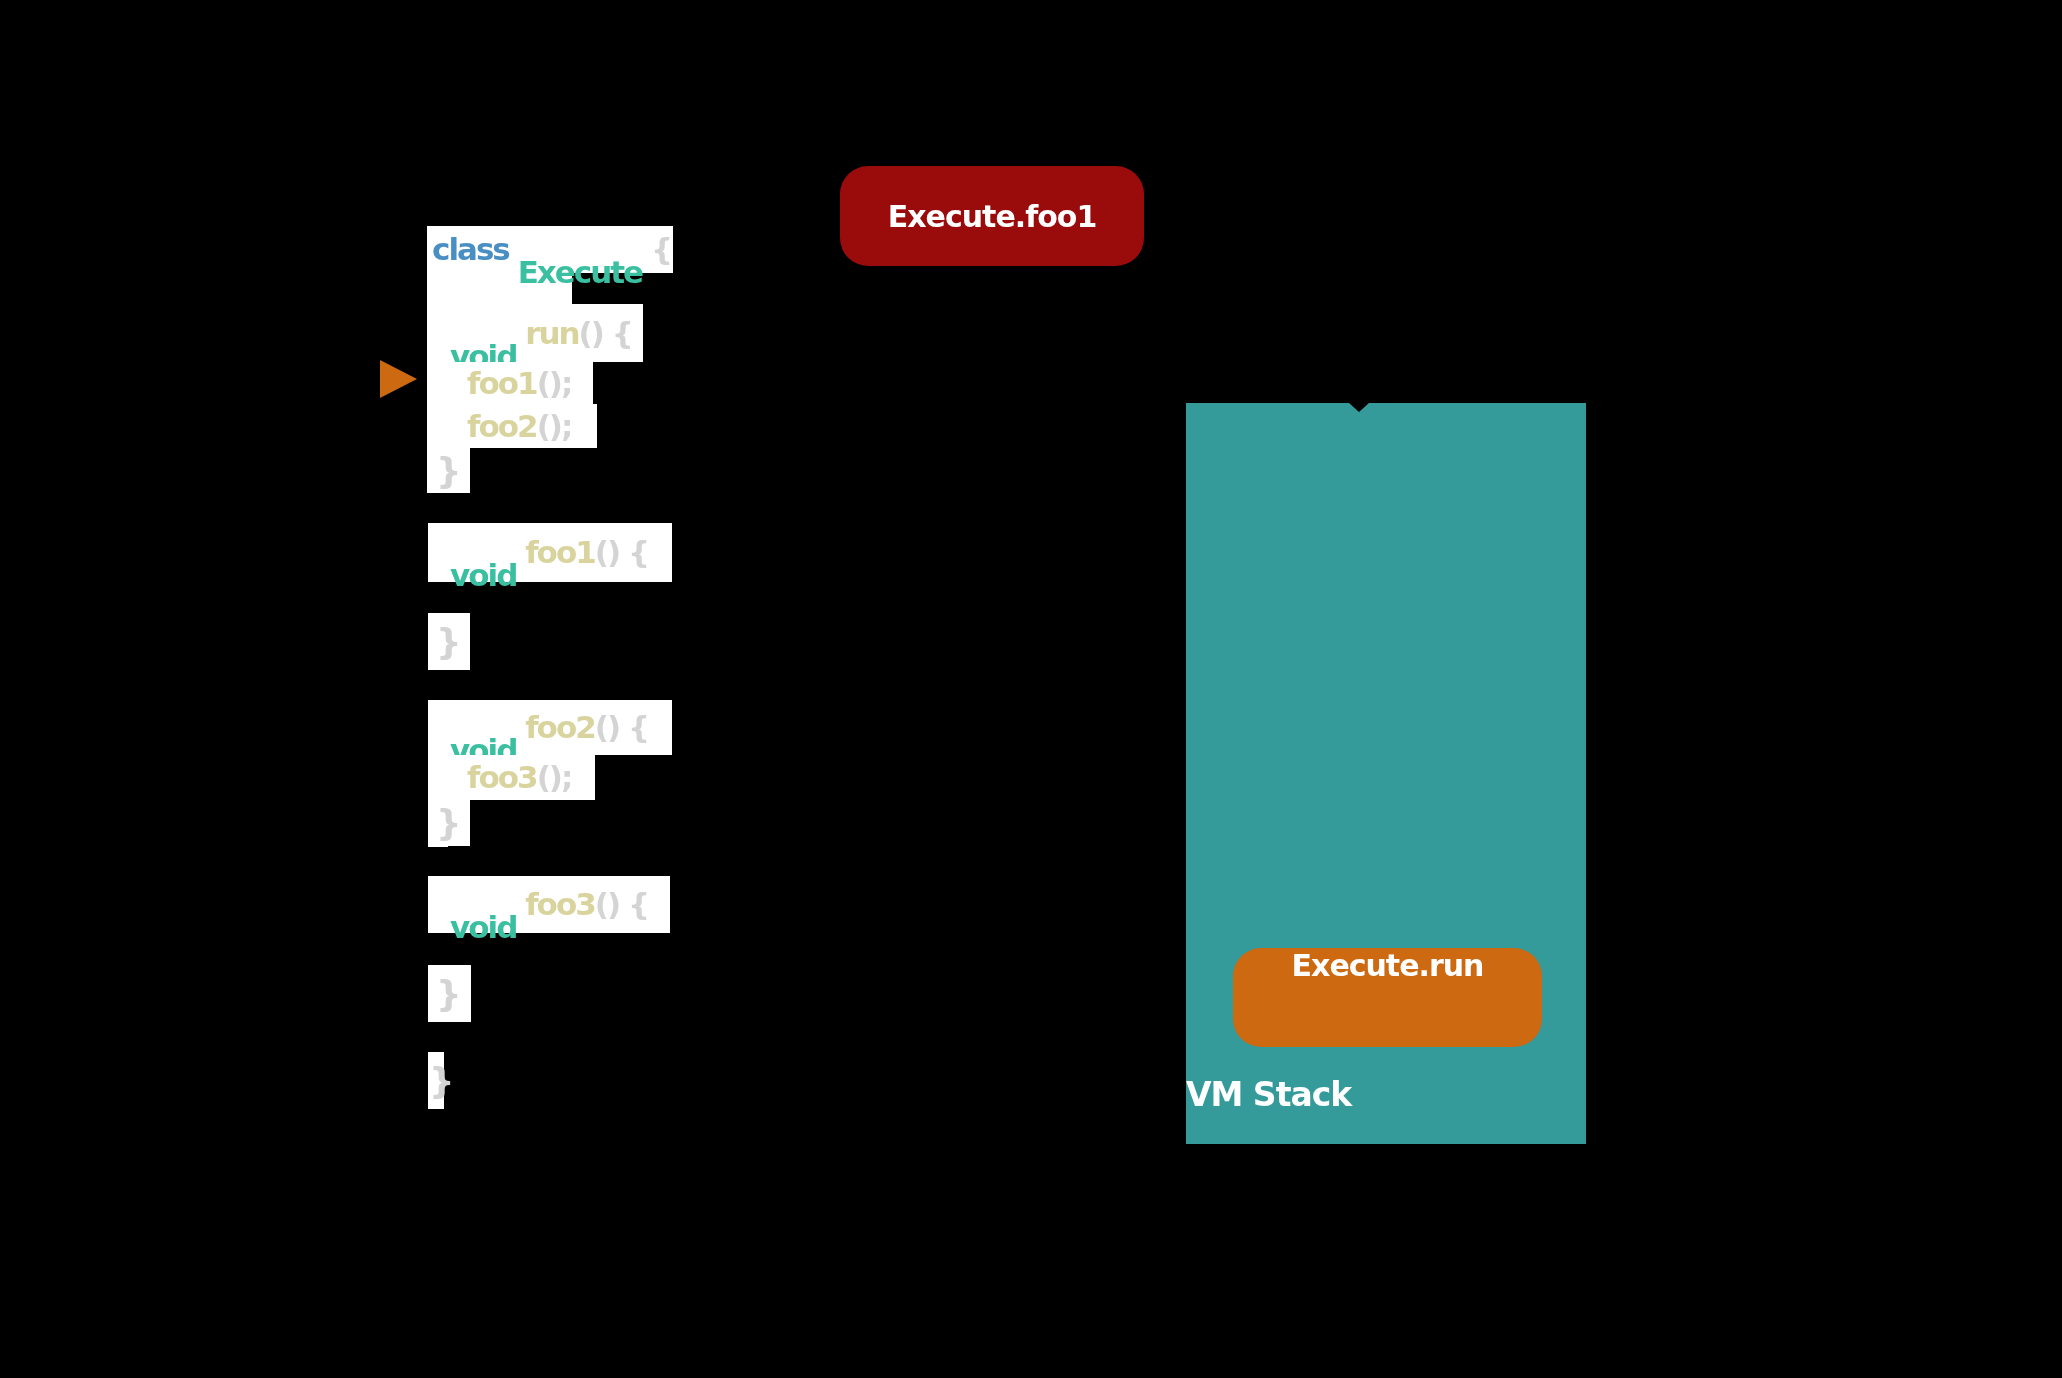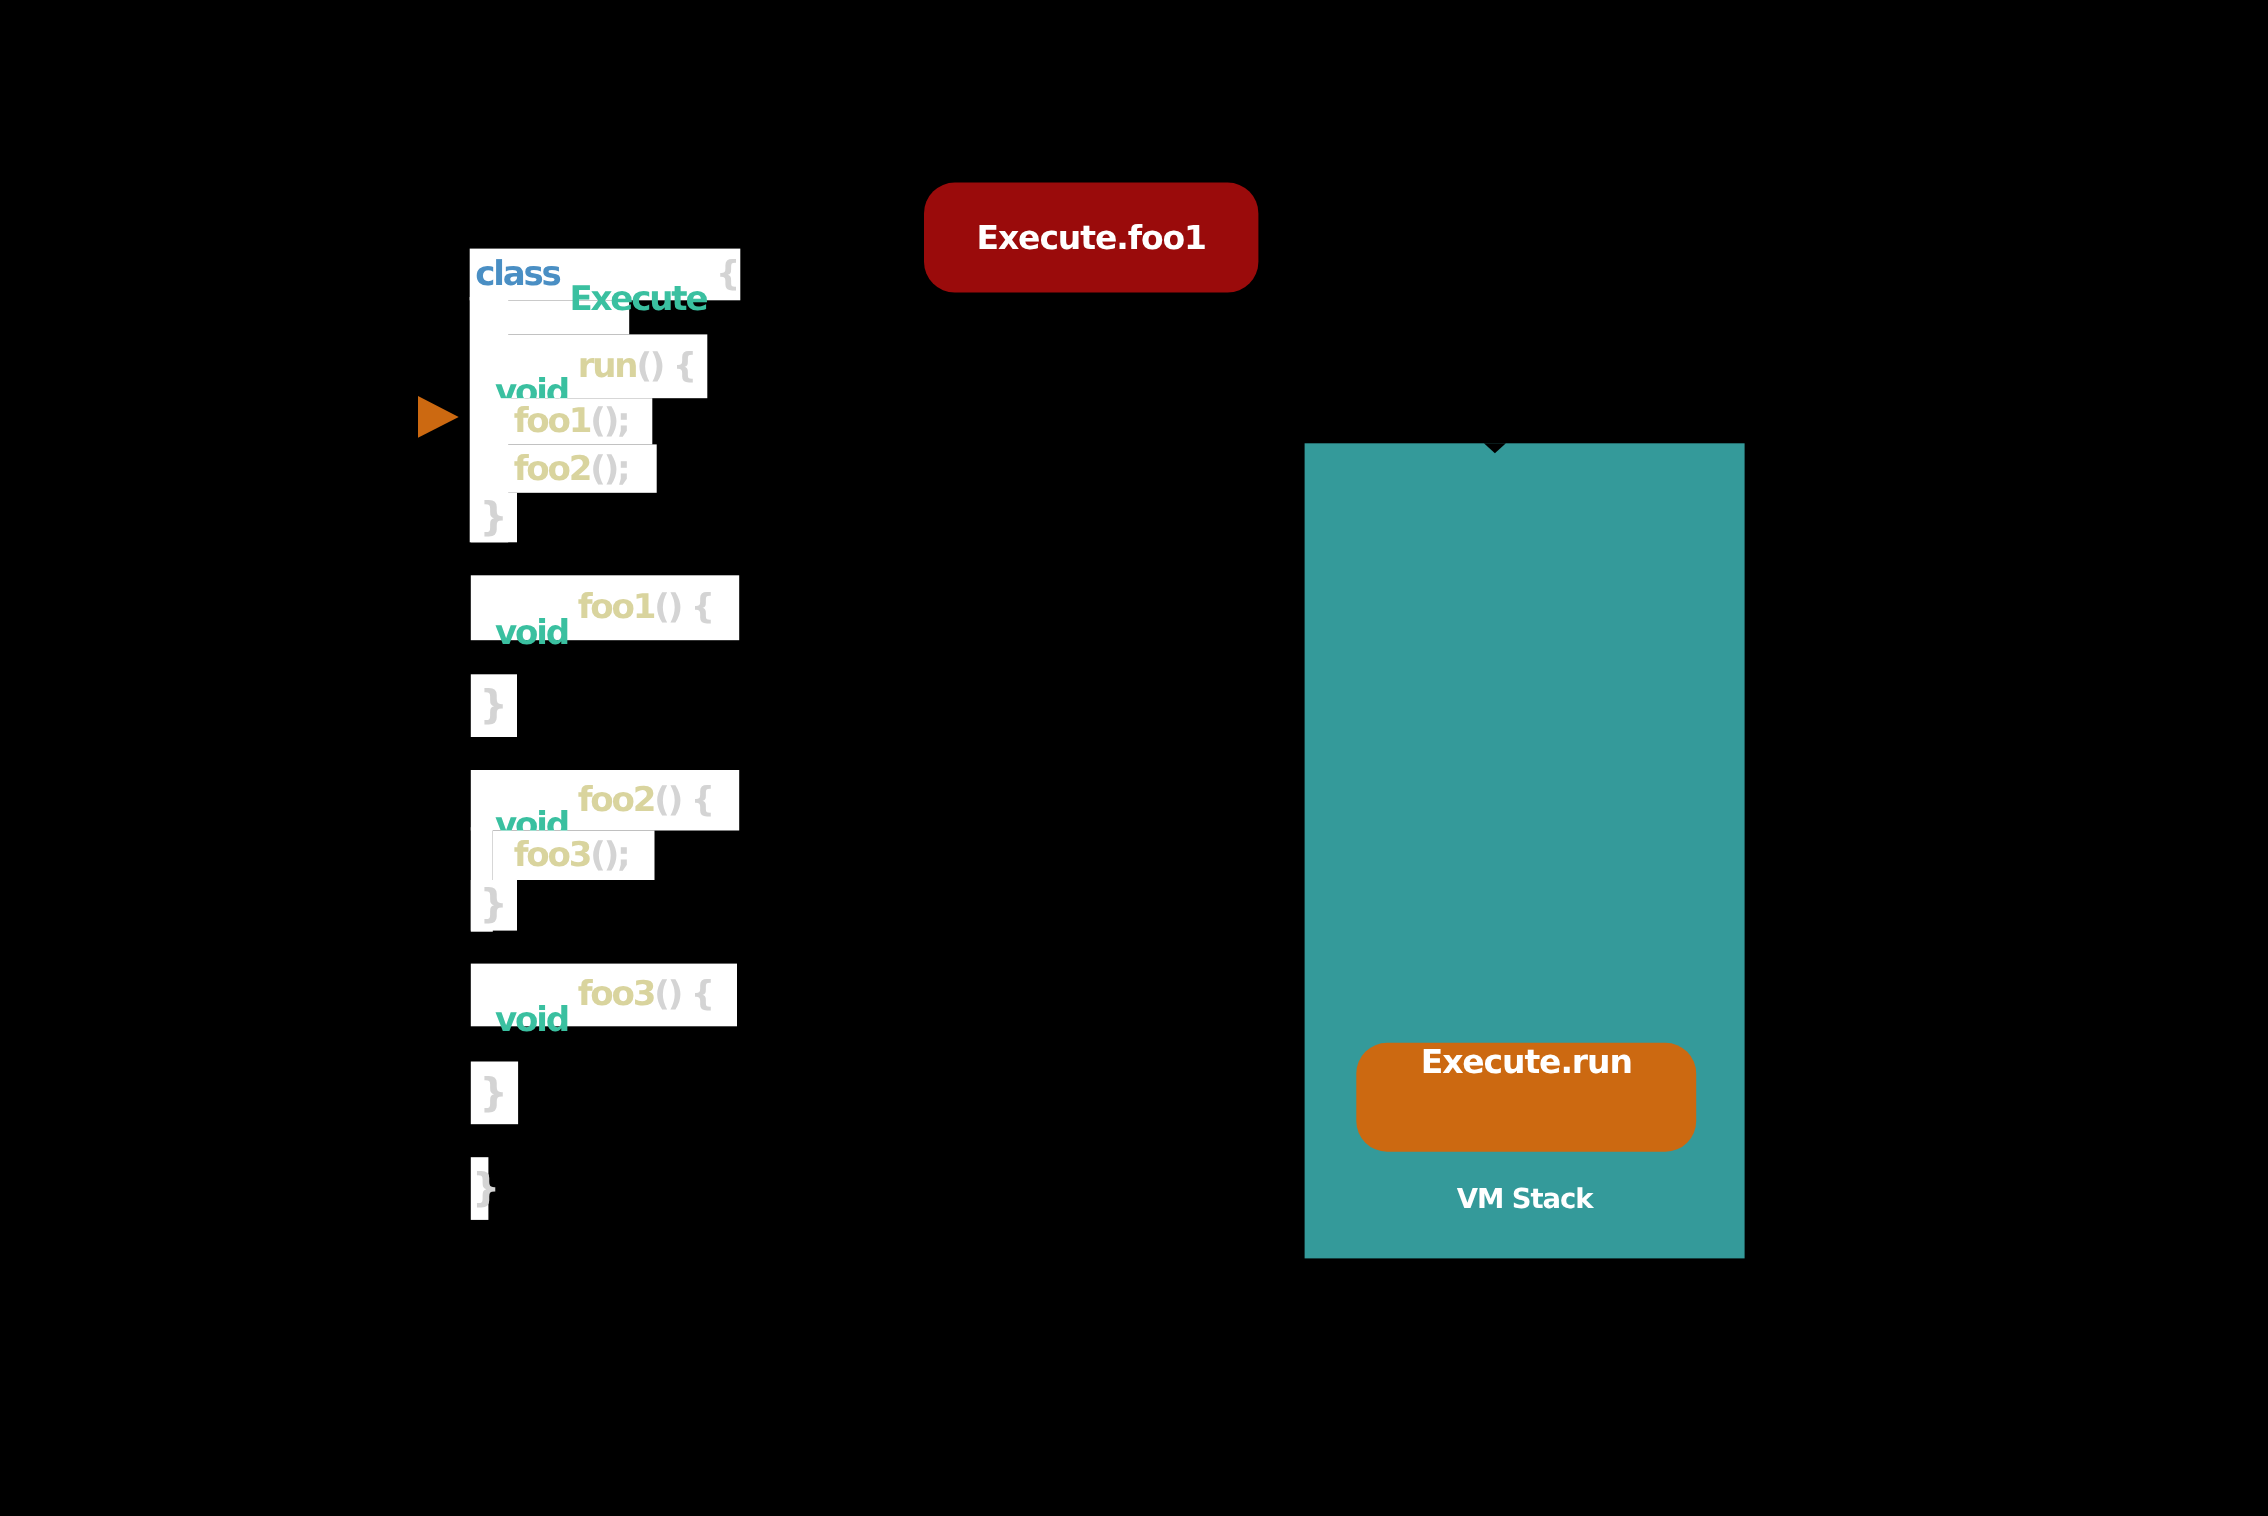--- a/index.html
+++ b/index.html
@@ -88,22 +88,22 @@
     border-top:9px solid #000;
   }
   .frame-run{
     position:absolute;left:47px;top:510px;width:309px;height:99px;
     background:var(--accent_orange);
     border-radius:28px;
     display:flex;justify-content:center;margin-top:35px;
   }
   .vm-label{
     position:absolute;left:0;top:672px;width:100%;
-    text-align:center;
-    color:#fff;font-weight:700;font-size:25px;letter-spacing:-1px;
+    text-align:left;
+    color:#fff;font-weight:700;font-size:33px;letter-spacing:-1px;
   }
 </style>
 </head>
 <body>
 
 <div class="canvas">
 
   <div class="frame-foo1">
     <span class="frame-label">Execute.foo1</span>
   </div>

